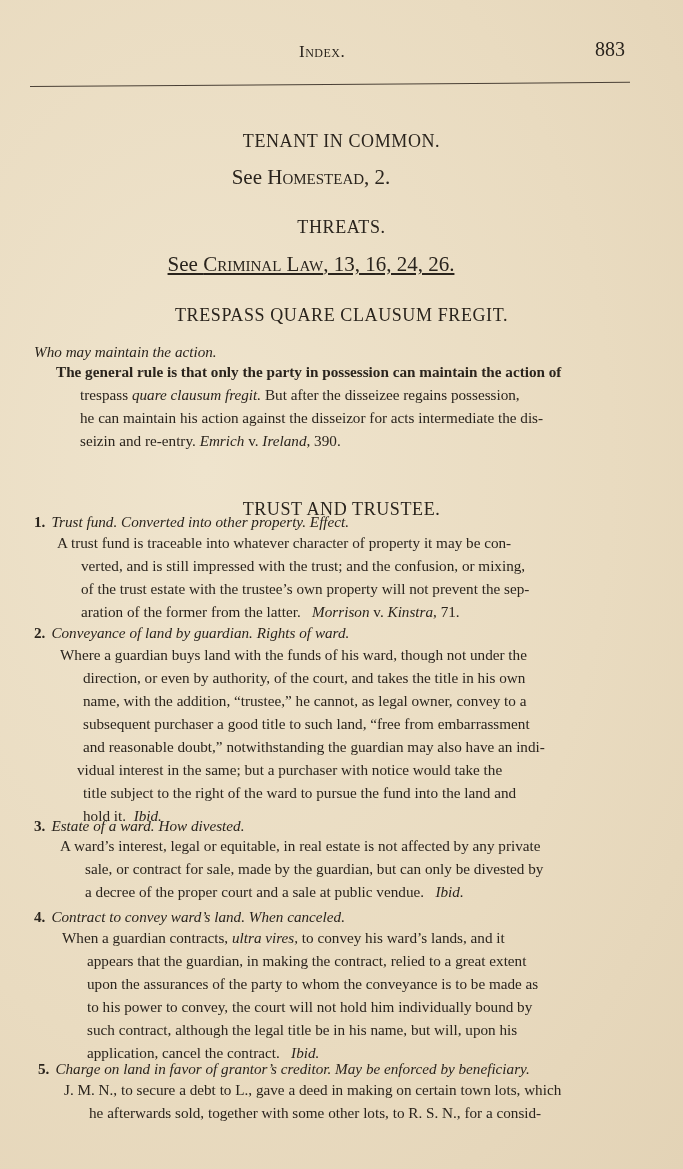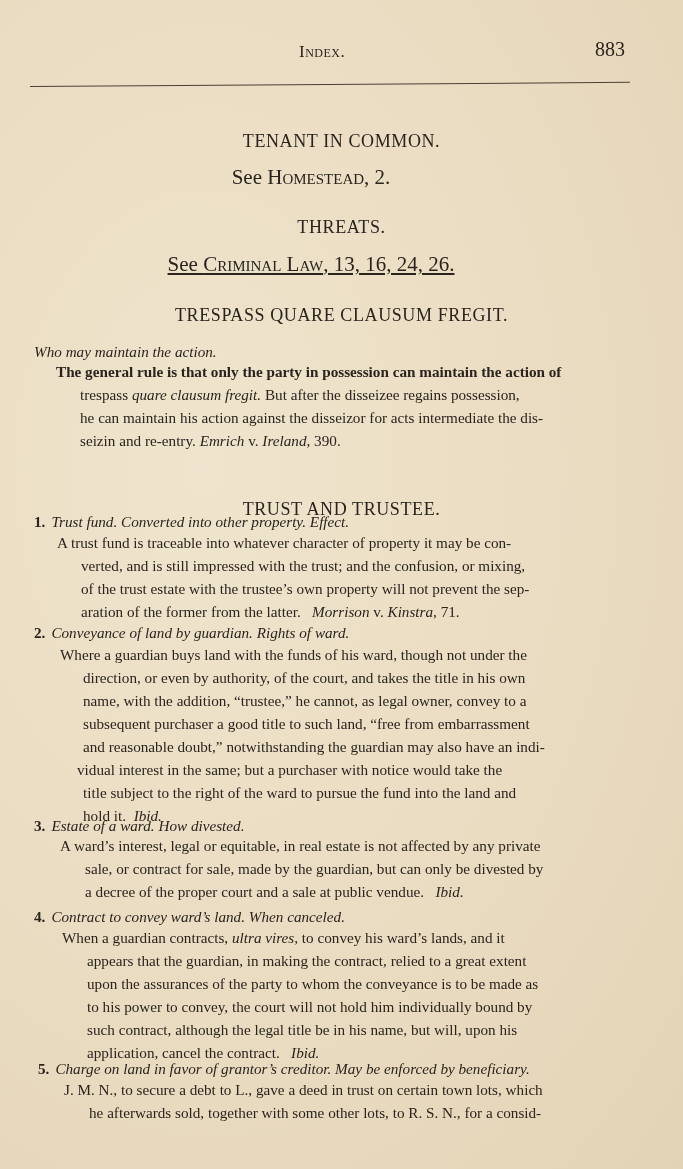--- a/index.html
+++ b/index.html
@@ -103,17 +103,17 @@
     <span class="line" style="position:absolute; left:87px; top:46px;">upon the assurances of the party to whom the conveyance is to be made as</span>
     <span class="line" style="position:absolute; left:87px; top:69px;">to his power to convey, the court will not hold him individually bound by</span>
     <span class="line" style="position:absolute; left:87px; top:92px;">such contract, although the legal title be in his name, but will, upon his</span>
     <span class="line" style="position:absolute; left:87px; top:115px;"><span>application, cancel the contract.</span>&nbsp;&nbsp;&nbsp;<i>Ibid.</i></span>
   </div>
 
   <div class="entry-title" style="left:38px; top:1060px;">
     <span class="num">5.</span><i>Charge on land in favor of grantor’s creditor.   May be enforced by beneficiary.</i>
   </div>
   <div class="body-text" style="top:1079px;">
-    <span class="line" style="position:absolute; left:64px; top:0;">J. M. N., to secure a debt to L., gave a deed in trust on certain town lots, which</span>
+    <span class="line" style="position:absolute; left:64px; top:0;">J. M. N., to secure a debt to L., gave a deed in making on certain town lots, which</span>
     <span class="line" style="position:absolute; left:89px; top:23px;">he afterwards sold, together with some other lots, to R. S. N., for a consid-</span>
   </div>
 
 </div>
 
 </body></html>

